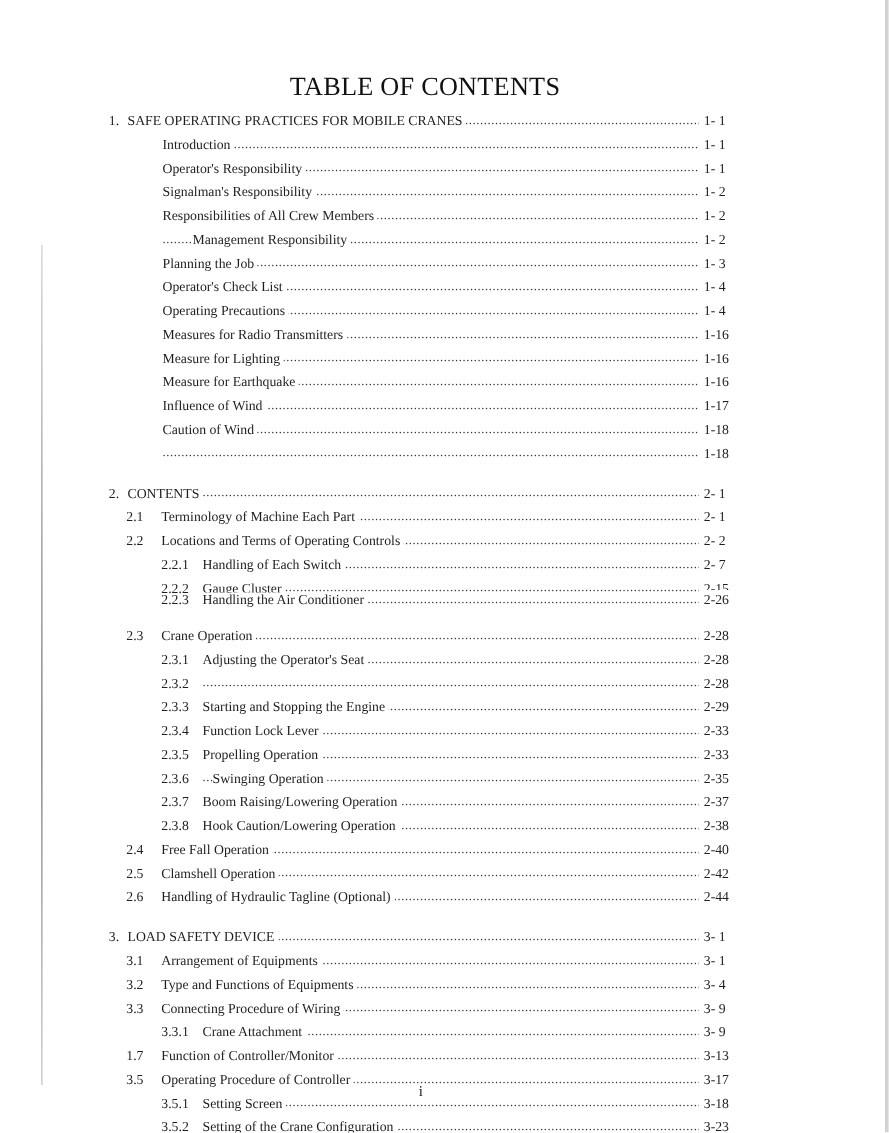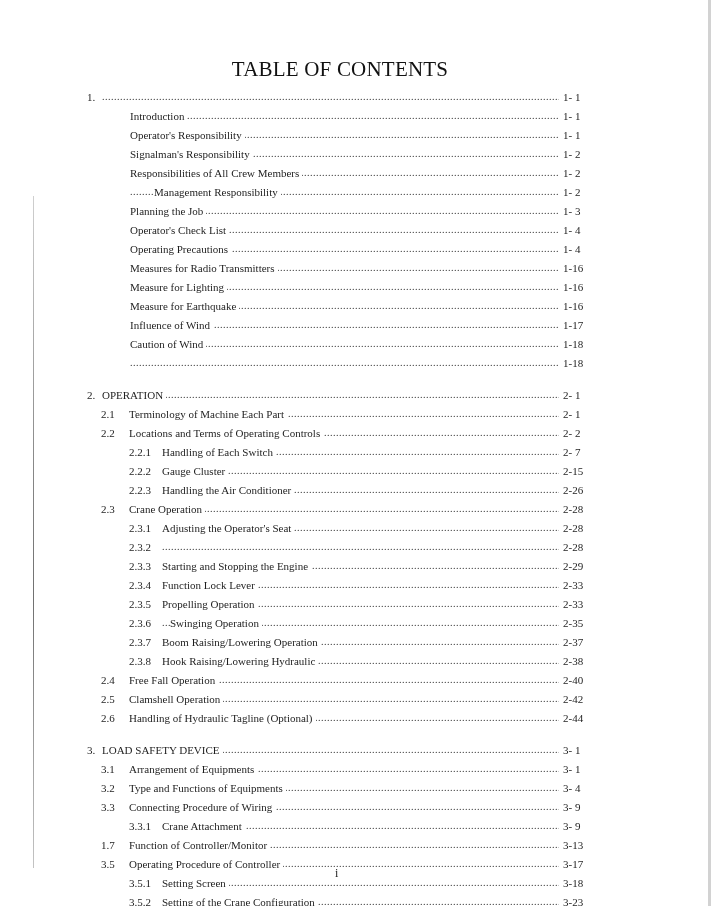--- a/index.html
+++ b/index.html
@@ -49,20 +49,21 @@
 
 <div class="right-band"></div>
 <div class="scan-line"></div>
 
 <div class="title">TABLE OF CONTENTS</div>
 
 <div class="toc" id="toc">
     <div class="row" style="top: 89px; width: 600px;">
       <span class="num" style="left: 87px;">1.</span>
       <span class="leader" style="left: 102px; width: 457px;">............................................................................................................................................................................................................................</span>
+      <span class="text" style="left: 102px; z-index: 2;"><span class="label">SAFE OPERATING PRACTICES FOR MOBILE CRANES</span></span>
       <span class="page" style="z-index: 2;">1- 1</span>
     </div>
     <div class="row" style="top: 108px; width: 600px;">
       <span class="leader" style="left: 130px; width: 429px;">............................................................................................................................................................................................................................</span>
       <span class="text" style="left: 130px; z-index: 2;"><span class="label">Introduction</span></span>
       <span class="page" style="z-index: 2;">1- 1</span>
     </div>
     <div class="row" style="top: 127px; width: 600px;">
       <span class="leader" style="left: 130px; width: 429px;">............................................................................................................................................................................................................................</span>
       <span class="text" style="left: 130px; z-index: 2;"><span class="label">Operator's Responsibility</span></span>
@@ -123,21 +124,21 @@
       <span class="text" style="left: 130px; z-index: 2;"><span class="label">Caution of Wind</span></span>
       <span class="page" style="z-index: 2;">1-18</span>
     </div>
     <div class="row" style="top: 355px; width: 600px;">
       <span class="leader" style="left: 130px; width: 429px;">............................................................................................................................................................................................................................</span>
       <span class="page" style="z-index: 2;">1-18</span>
     </div>
     <div class="row" style="top: 387px; width: 600px;">
       <span class="num" style="left: 87px;">2.</span>
       <span class="leader" style="left: 102px; width: 457px;">............................................................................................................................................................................................................................</span>
-      <span class="text" style="left: 102px; z-index: 2;"><span class="label">OPERATION</span></span>
+      <span class="text" style="left: 102px; z-index: 2;"><span class="label">CONTENTS</span></span>
       <span class="page" style="z-index: 2;">2- 1</span>
     </div>
     <div class="row" style="top: 406px; width: 600px;">
       <span class="num" style="left: 101px;">2.1</span>
       <span class="leader" style="left: 129px; width: 430px;">............................................................................................................................................................................................................................</span>
       <span class="text" style="left: 129px; z-index: 2;"><span class="label">Terminology of Machine Each Part</span></span>
       <span class="page" style="z-index: 2;">2- 1</span>
     </div>
     <div class="row" style="top: 425px; width: 600px;">
       <span class="num" style="left: 101px;">2.2</span>
@@ -150,21 +151,21 @@
       <span class="leader" style="left: 162px; width: 397px;">............................................................................................................................................................................................................................</span>
       <span class="text" style="left: 162px; z-index: 2;"><span class="label">Handling of Each Switch</span></span>
       <span class="page" style="z-index: 2;">2- 7</span>
     </div>
     <div class="row" style="top: 463px; width: 600px;">
       <span class="num" style="left: 129px;">2.2.2</span>
       <span class="leader" style="left: 162px; width: 397px;">............................................................................................................................................................................................................................</span>
       <span class="text" style="left: 162px; z-index: 2;"><span class="label">Gauge Cluster</span></span>
       <span class="page" style="z-index: 2;">2-15</span>
     </div>
-    <div class="row" style="top: 482px; width: 600px;">
+    <div class="row" style="top: 472px; width: 600px;">
       <span class="num" style="left: 129px;">2.2.3</span>
       <span class="leader" style="left: 162px; width: 397px;">............................................................................................................................................................................................................................</span>
       <span class="text" style="left: 162px; z-index: 2;"><span class="label">Handling the Air Conditioner</span></span>
       <span class="page" style="z-index: 2;">2-26</span>
     </div>
     <div class="row" style="top: 501px; width: 600px;">
       <span class="num" style="left: 101px;">2.3</span>
       <span class="leader" style="left: 129px; width: 430px;">............................................................................................................................................................................................................................</span>
       <span class="text" style="left: 129px; z-index: 2;"><span class="label">Crane Operation</span></span>
       <span class="page" style="z-index: 2;">2-28</span>
@@ -206,21 +207,21 @@
     </div>
     <div class="row" style="top: 634px; width: 600px;">
       <span class="num" style="left: 129px; text-align: right;">2.3.7</span>
       <span class="leader" style="left: 162px; width: 397px;">............................................................................................................................................................................................................................</span>
       <span class="text" style="left: 162px; z-index: 2;"><span class="label">Boom Raising/Lowering Operation</span></span>
       <span class="page" style="z-index: 2;">2-37</span>
     </div>
     <div class="row" style="top: 653px; width: 600px;">
       <span class="num" style="left: 129px;">2.3.8</span>
       <span class="leader" style="left: 162px; width: 397px;">............................................................................................................................................................................................................................</span>
-      <span class="text" style="left: 162px; z-index: 2;"><span class="label">Hook Raising/Lowering Hydraulic</span></span>
+      <span class="text" style="left: 162px; z-index: 2;"><span class="label">Hook Caution/Lowering Operation</span></span>
       <span class="page" style="z-index: 2;">2-38</span>
     </div>
     <div class="row" style="top: 672px; width: 600px;">
       <span class="num" style="left: 101px;">2.4</span>
       <span class="leader" style="left: 129px; width: 430px;">............................................................................................................................................................................................................................</span>
       <span class="text" style="left: 129px; z-index: 2;"><span class="label">Free Fall Operation</span></span>
       <span class="page" style="z-index: 2;">2-40</span>
     </div>
     <div class="row" style="top: 691px; width: 600px;">
       <span class="num" style="left: 101px;">2.5</span>

